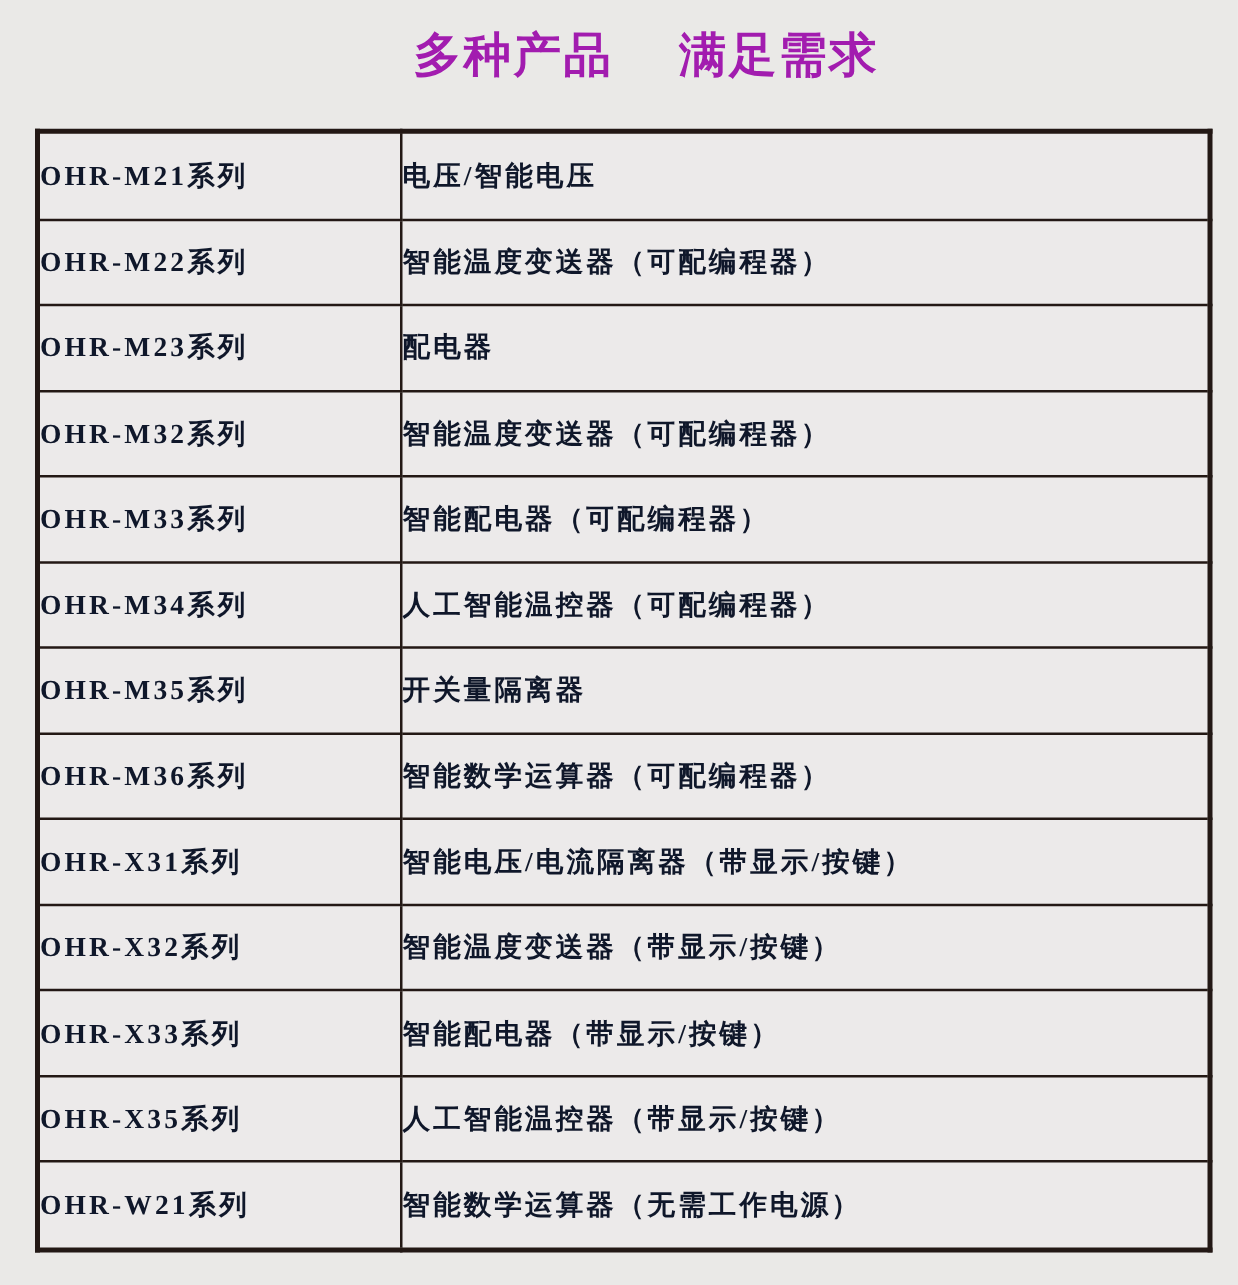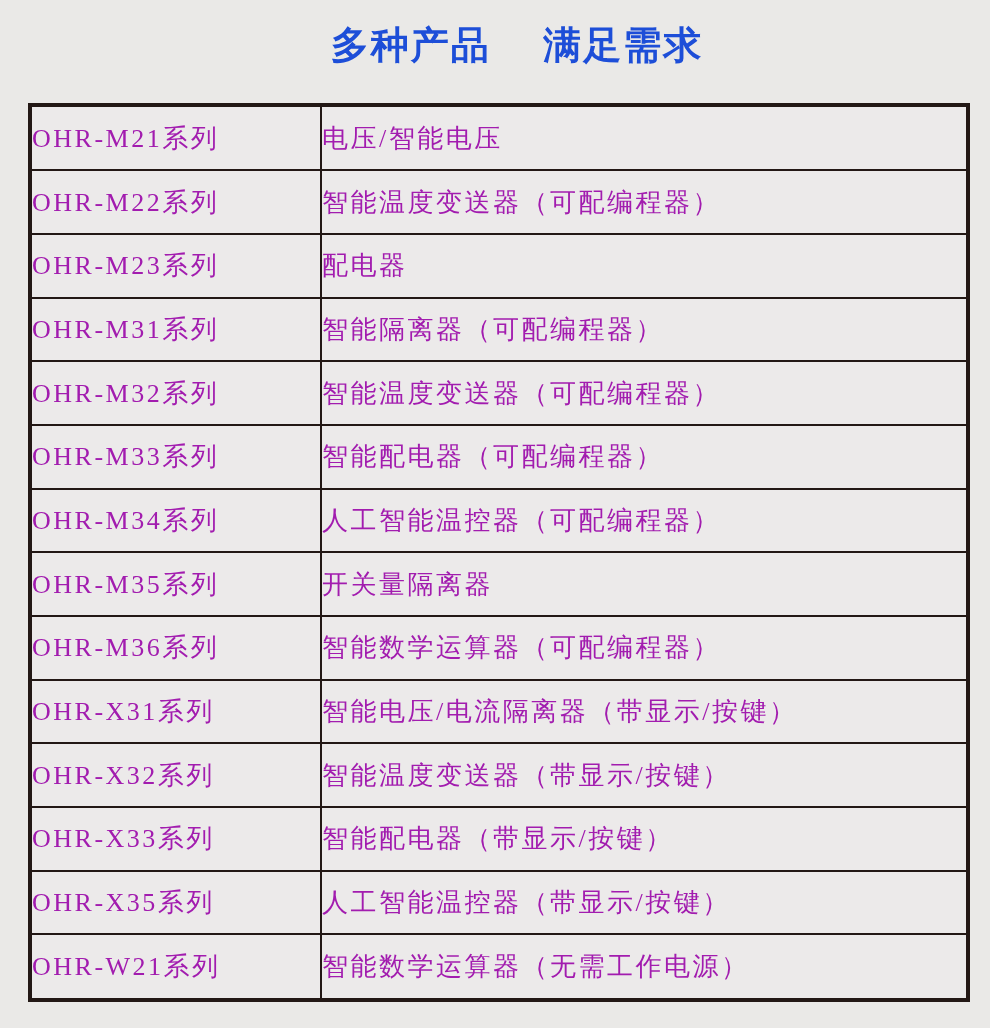--- a/index.html
+++ b/index.html
@@ -21,40 +21,40 @@
     left: 0;
     width: 100%;
     padding-left: 44px;
     box-sizing: border-box;
     text-align: center;
     font-family: "Liberation Sans", sans-serif;
     font-weight: 700;
     font-size: 38px;
     line-height: 46px;
     letter-spacing: 2px;
-    color: #1d4ed8;
+    color: #a21caf;
     white-space: pre;
   }
   table.product-table {
     position: absolute;
     top: 103px;
     left: 28px;
     width: 942px;
     height: 899px;
     border-collapse: collapse;
     table-layout: fixed;
     background: #eceaea;
   }
   table.product-table td {
     border: 2px solid #231815;
     vertical-align: middle;
-    font-size: 26px;
+    font-size: 22px;
     letter-spacing: 2.5px;
-    font-weight: 400;
-    color: #a21caf;
+    font-weight: 700;
+    color: #0f172a;
     padding: 0;
     white-space: nowrap;
     overflow: hidden;
   }
   table.product-table {
     border: 4px solid #231815;
   }
   td.series-cell {
     width: 288px;
     padding-left: 17px;
@@ -74,24 +74,20 @@
       <td class="series-cell">OHR-M21系列</td>
       <td class="description-cell">电压/智能电压</td>
     </tr>
     <tr>
       <td class="series-cell">OHR-M22系列</td>
       <td class="description-cell">智能温度变送器（可配编程器）</td>
     </tr>
     <tr>
       <td class="series-cell">OHR-M23系列</td>
       <td class="description-cell">配电器</td>
-    </tr>
-    <tr>
-      <td class="series-cell">OHR-M31系列</td>
-      <td class="description-cell">智能隔离器（可配编程器）</td>
     </tr>
     <tr>
       <td class="series-cell">OHR-M32系列</td>
       <td class="description-cell">智能温度变送器（可配编程器）</td>
     </tr>
     <tr>
       <td class="series-cell">OHR-M33系列</td>
       <td class="description-cell">智能配电器（可配编程器）</td>
     </tr>
     <tr>

